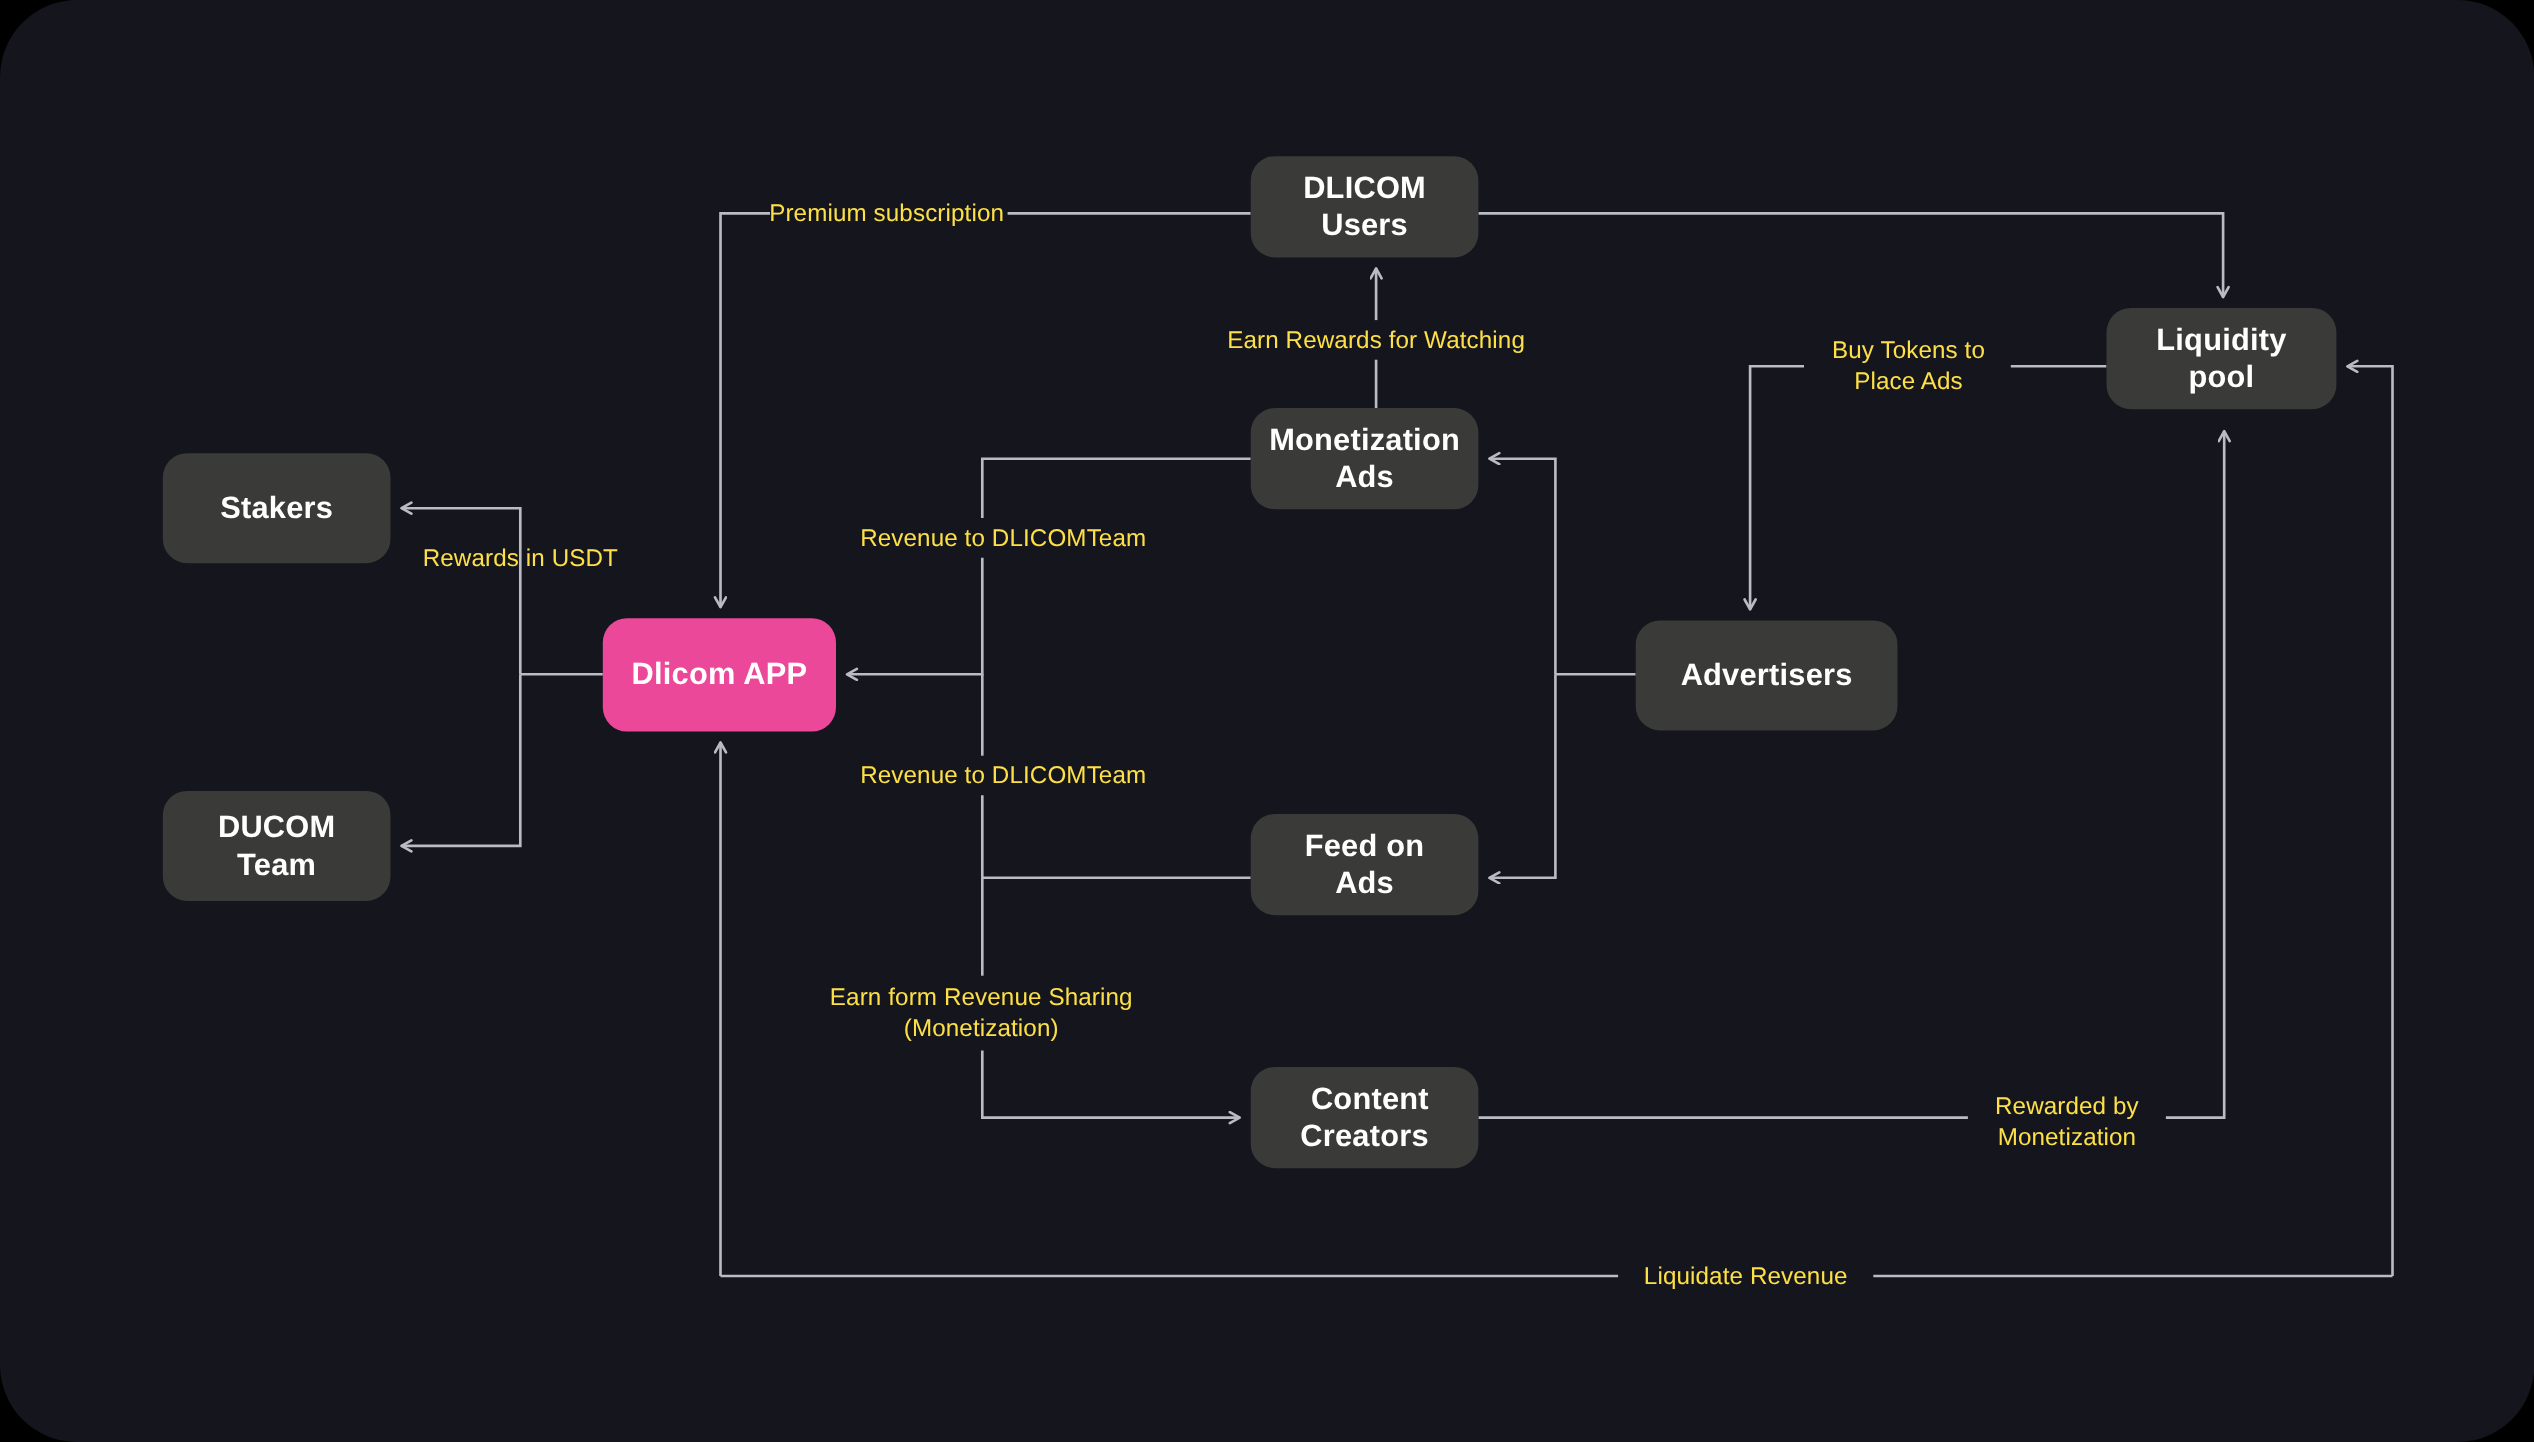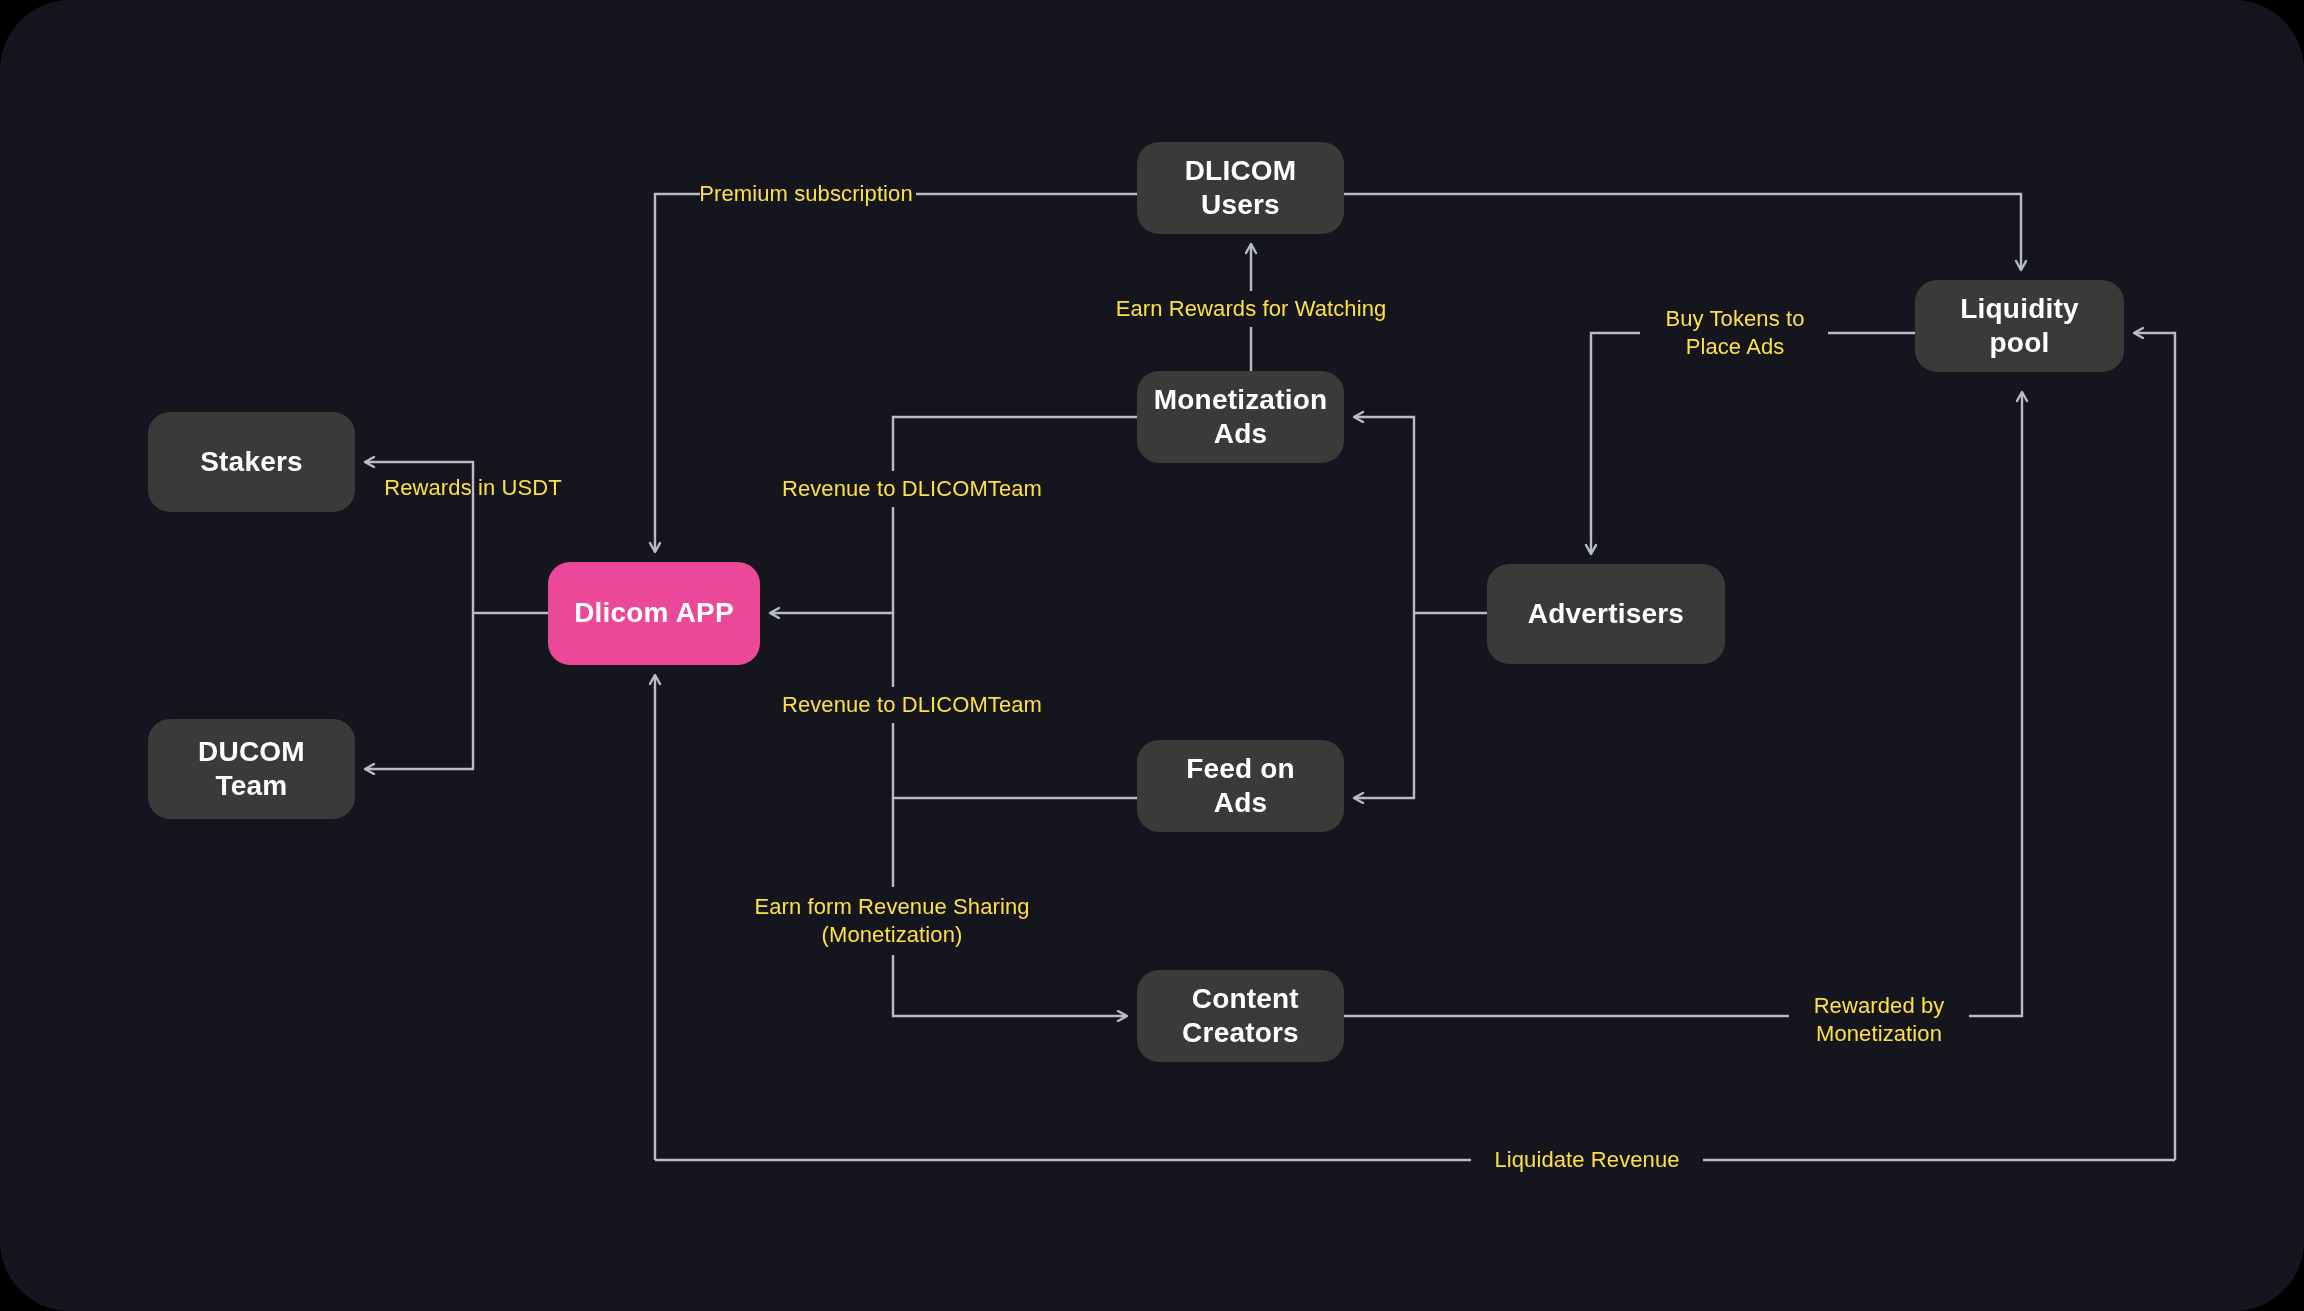--- a/index.html
+++ b/index.html
@@ -113,21 +113,21 @@
 Creators</span>
   </div>
 
   <div class="elabel" style="left:806px;top:194px;">Premium subscription</div>
 
   <div class="elabel" style="left:1251px;top:309px;">Earn Rewards for Watching</div>
 
   <div class="elabel" style="left:1735px;top:333px;">Buy Tokens to
 Place Ads</div>
 
-  <div class="elabel" style="left:473px;top:488px;text-align:right;">Rewards in USDT</div>
+  <div class="elabel" style="left:473px;top:508px;text-align:right;">Rewards in USDT</div>
 
   <div class="elabel" style="left:912px;top:489px;">Revenue to DLICOMTeam</div>
 
   <div class="elabel" style="left:912px;top:705px;">Revenue to DLICOMTeam</div>
 
   <div class="elabel" style="left:892px;top:921px;">Earn form Revenue Sharing
 (Monetization)</div>
 
   <div class="elabel" style="left:1879px;top:1020px;">Rewarded by
 Monetization</div>

